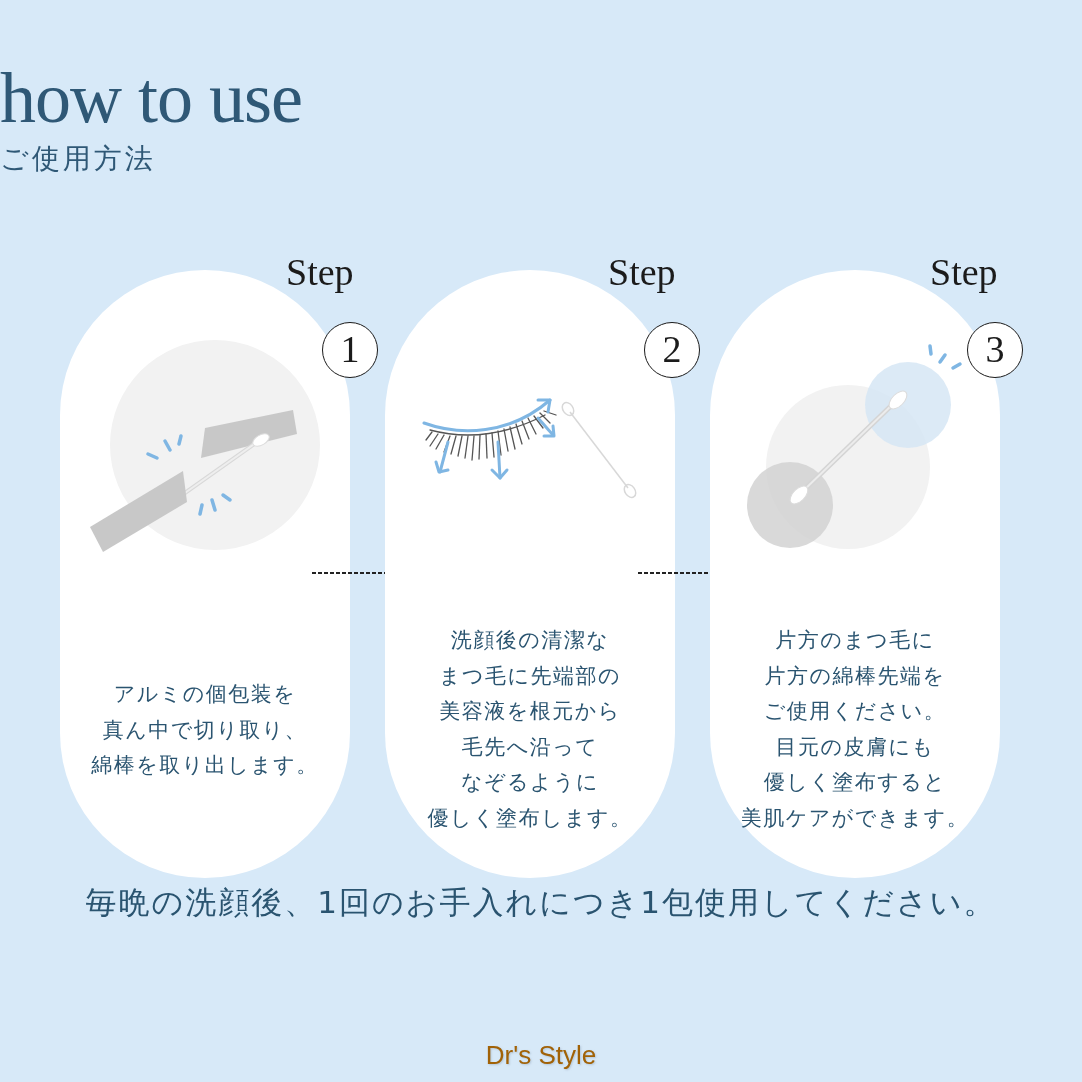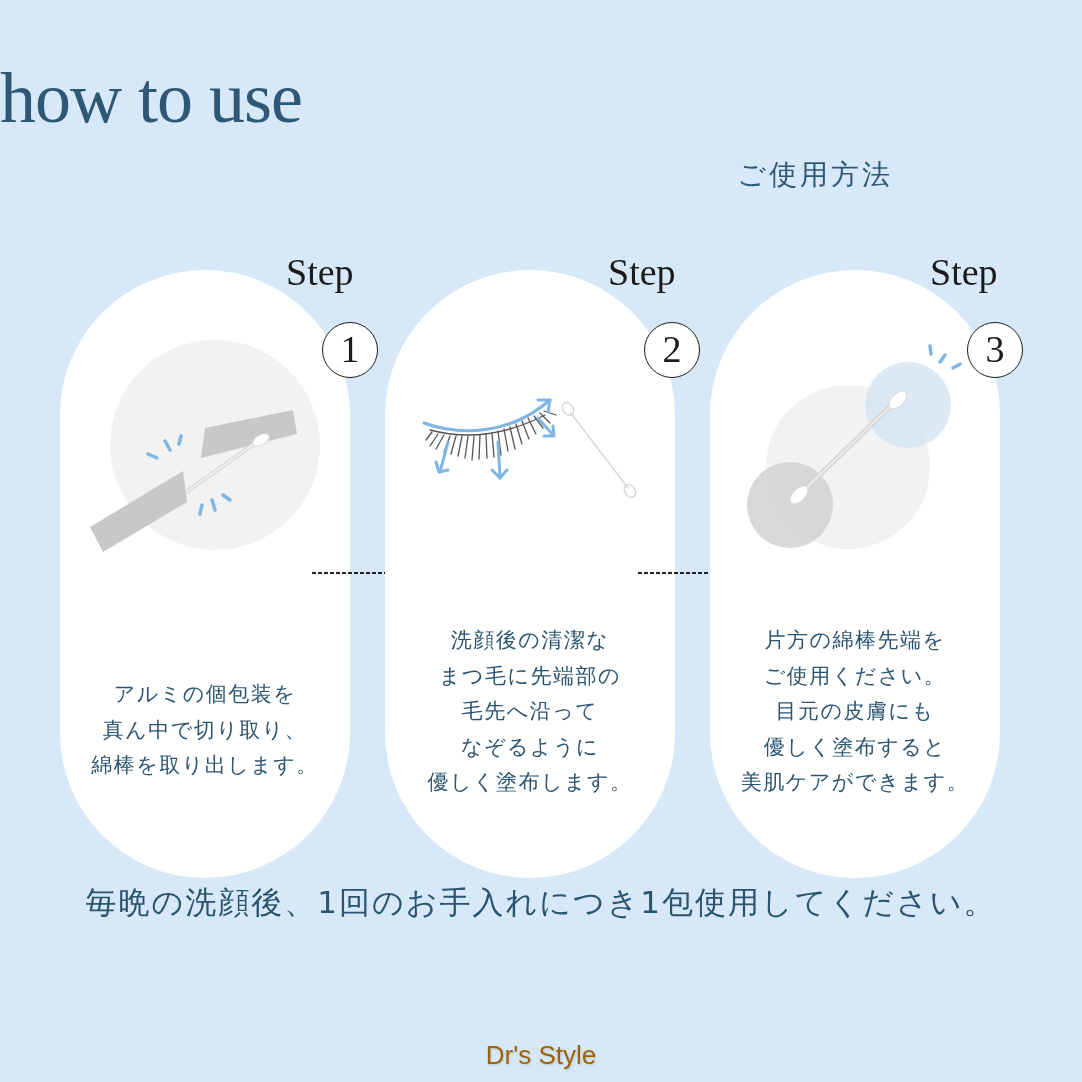--- a/index.html
+++ b/index.html
@@ -11,22 +11,22 @@
     color: #2a5470;
   }
   .title {
     position: absolute; left: 0; width: 1082px; top: 58px;
     text-align: left;
     font-family: "Liberation Serif", "DejaVu Serif", serif;
     font-size: 72px; letter-spacing: -1px; color: #2f5876;
     line-height: 80px;
   }
   .subtitle {
-    position: absolute; left: 0; width: 893px; top: 156px;
-    text-align: right; font-size: 28px; letter-spacing: 3px; color: #2f5876;
+    position: absolute; left: 0; width: 893px; top: 140px;
+    text-align: left; font-size: 28px; letter-spacing: 3px; color: #2f5876;
   }
   .card {
     position: absolute; top: 270px; width: 290px; height: 608px;
     background: #ffffff; border-radius: 145px;
   }
   .step-word {
     position: absolute; top: 250px; width: 100px;
     font-family: "Liberation Serif", "DejaVu Serif", serif;
     font-size: 38px; color: #1b1b1b; text-align: left;
   }
@@ -130,20 +130,21 @@
   </g>
   <g fill="none" stroke="#d8d8d8" stroke-width="1.5">
     <line x1="150" y1="32" x2="208" y2="108"></line>
     <ellipse cx="148" cy="29" rx="5" ry="7" transform="rotate(-35 148 29)"></ellipse>
     <ellipse cx="210" cy="111" rx="5" ry="7" transform="rotate(-35 210 111)"></ellipse>
   </g>
 </svg>
 <div class="card-text" style="left:385px;top:591px;">
   <div>洗顔後の清潔な</div>
   <div>まつ毛に先端部の</div>
+  <div>美容液を根元から</div>
   <div>毛先へ沿って</div>
   <div>なぞるように</div>
   <div>優しく塗布します。</div>
 </div>
 
 <svg class="connector" style="left:636px;" width="120" height="36" viewBox="0 0 120 36">
   <line x1="2" y1="28" x2="114" y2="28" stroke="#222" stroke-width="2" stroke-dasharray="4 2"></line>
   <line x1="88" y1="4" x2="114" y2="28" stroke="#222" stroke-width="1.2"></line>
 </svg>
 
@@ -158,20 +159,21 @@
   <line x1="62" y1="152" x2="155" y2="62" stroke="#ececec" stroke-width="2"></line>
   <ellipse cx="158" cy="60" rx="6" ry="11" fill="#ffffff" stroke="#dcdcdc" stroke-width="1" transform="rotate(45 158 60)"></ellipse>
   <ellipse cx="59" cy="155" rx="6" ry="11" fill="#ffffff" stroke="#dcdcdc" stroke-width="1" transform="rotate(45 59 155)"></ellipse>
   <g stroke="#7fb6e3" stroke-width="3.5" stroke-linecap="round">
     <line x1="190" y1="6" x2="191" y2="14"></line>
     <line x1="200" y1="22" x2="205" y2="15"></line>
     <line x1="213" y1="28" x2="220" y2="24"></line>
   </g>
 </svg>
 <div class="card-text" style="left:710px;top:591px;">
+  <div>片方のまつ毛に</div>
   <div>片方の綿棒先端を</div>
   <div>ご使用ください。</div>
   <div>目元の皮膚にも</div>
   <div>優しく塗布すると</div>
   <div>美肌ケアができます。</div>
 </div>
 
 <div class="footer-note">毎晩の洗顔後、1回のお手入れにつき1包使用してください。</div>
 <div class="brand">Dr's Style</div>
 

